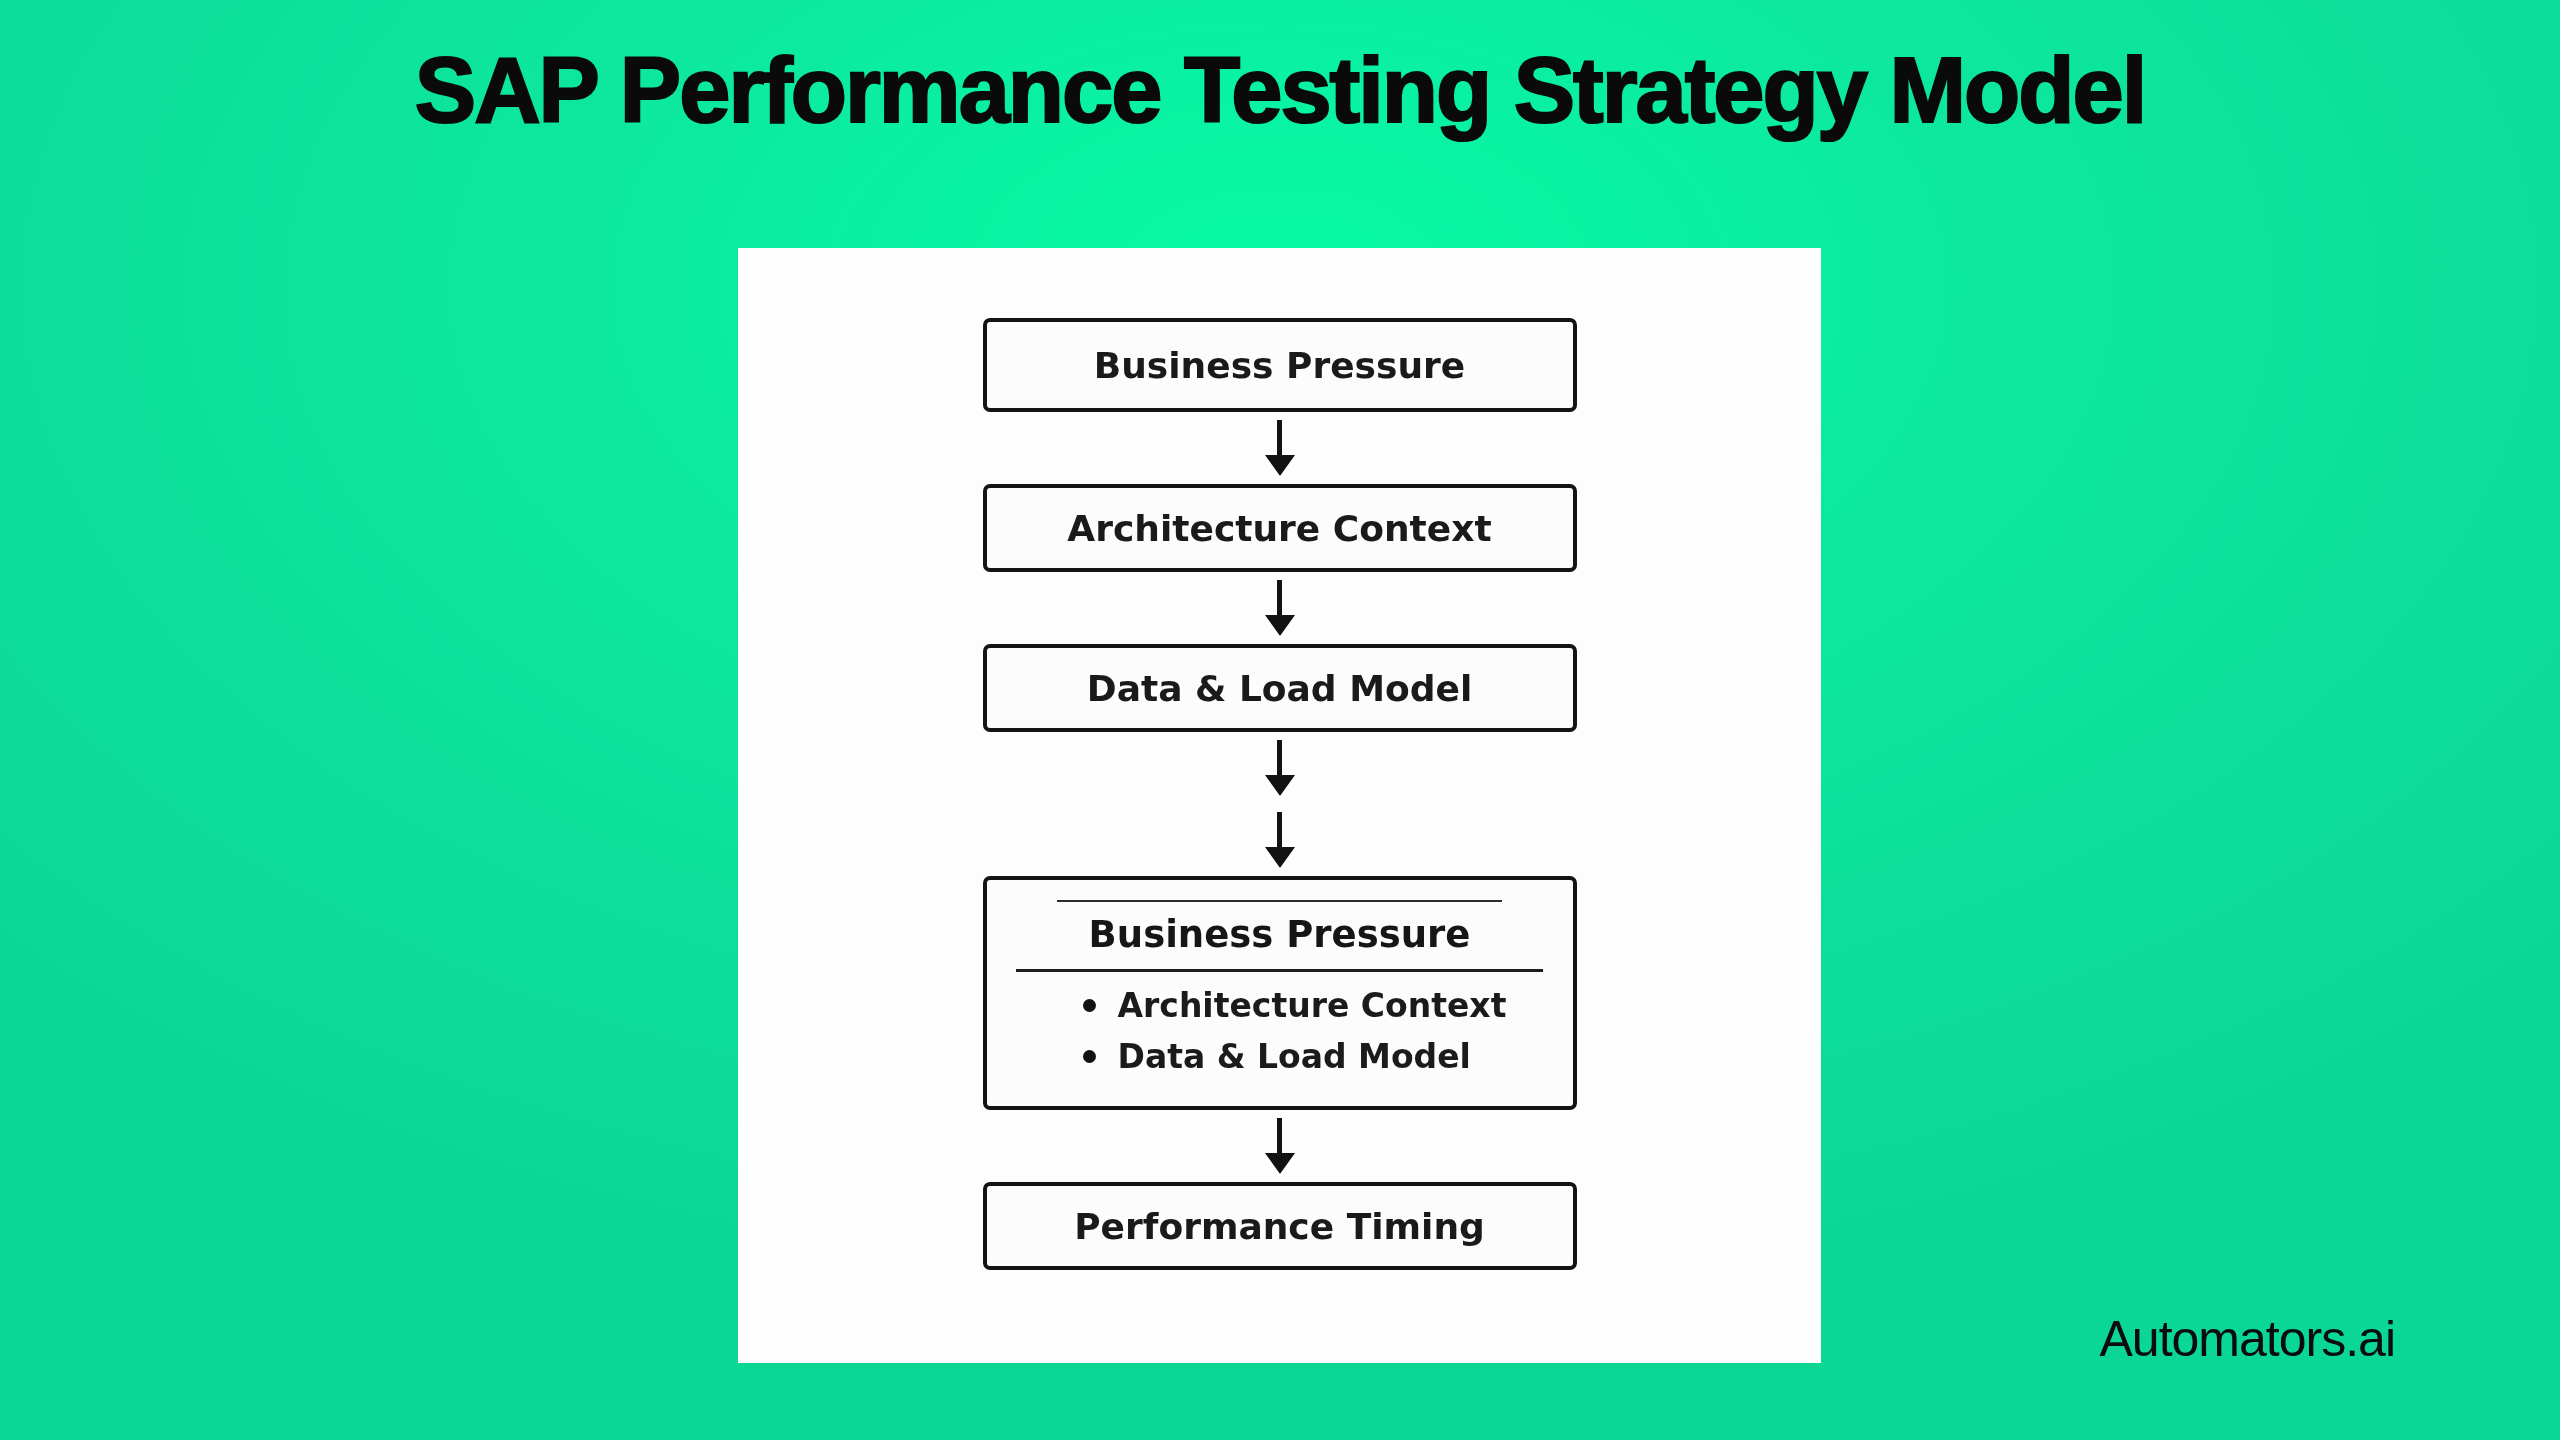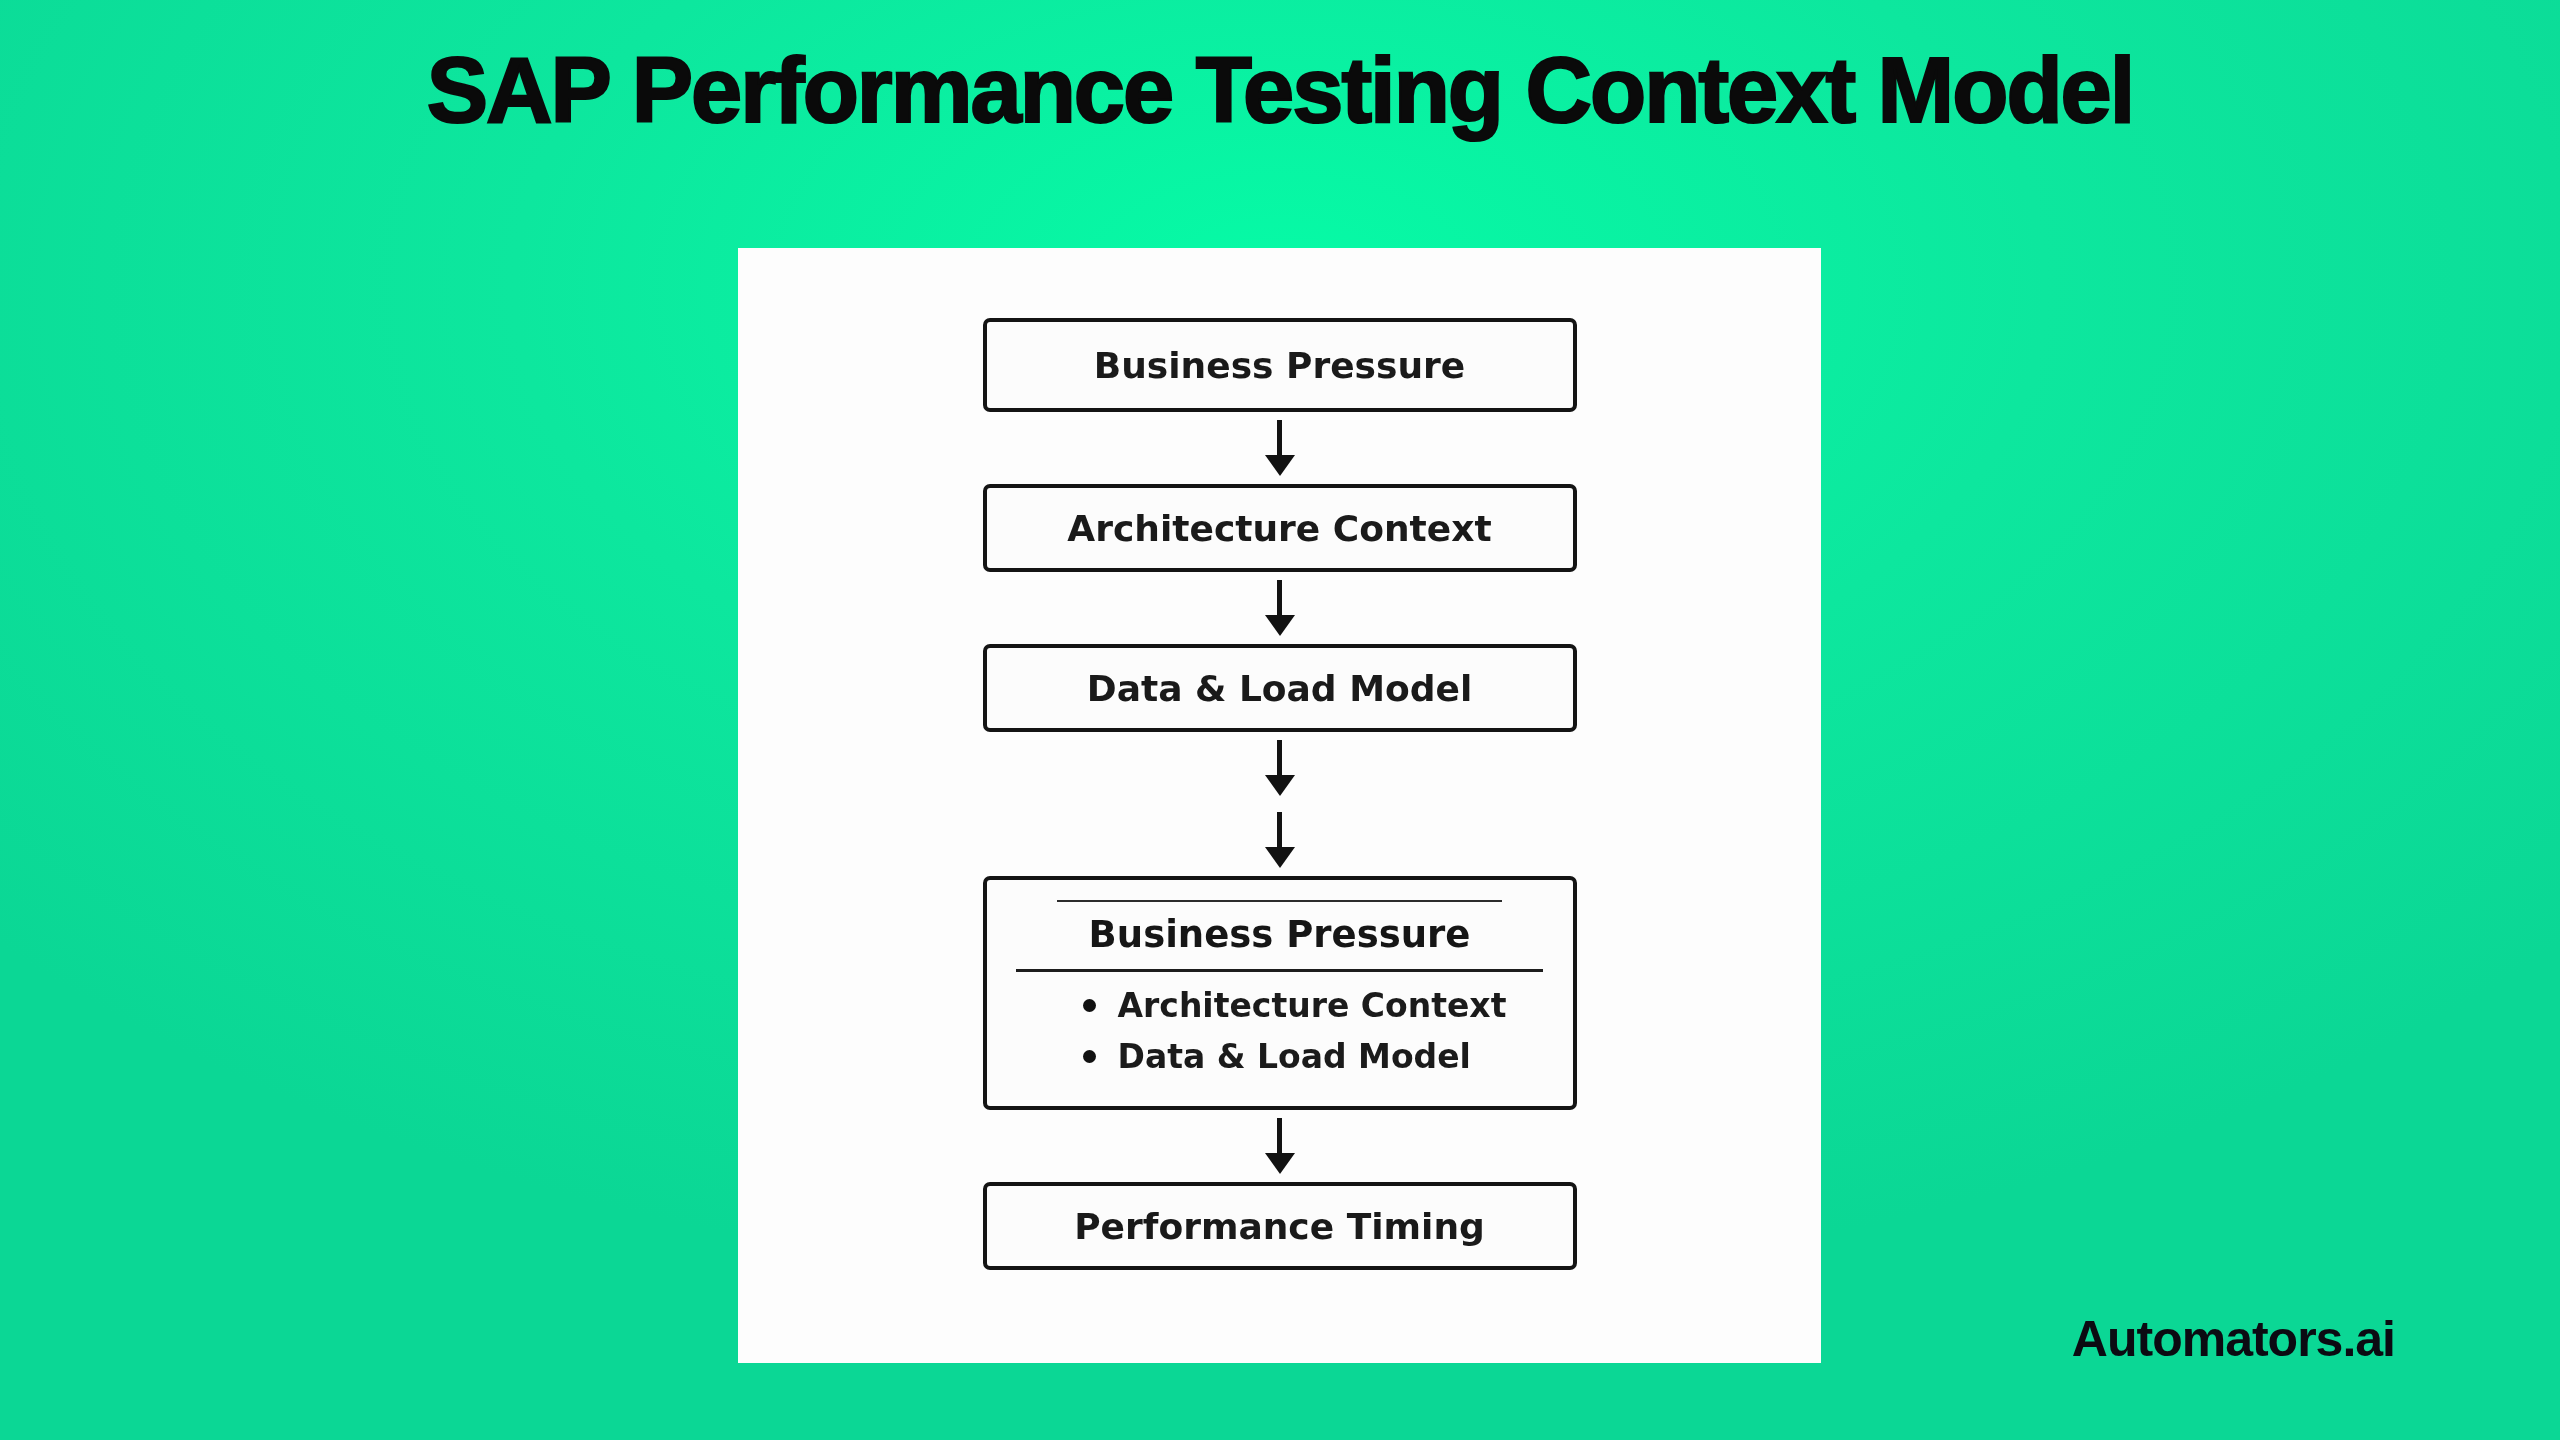--- a/index.html
+++ b/index.html
@@ -131,31 +131,31 @@
     border-radius: 50%;
     background: #111;
     margin-right: 22px;
     flex: none;
   }
   .brand {
     position: absolute;
     top: 1310px;
     right: 165px;
     font-size: 50px;
-    font-weight: bold;
+    font-weight: normal;
     letter-spacing: -1px;
     color: #0b0b12;
   }
 </style>
 </head>
 <body>
 
 <div class="stage">
 
-  <div class="page-title">SAP Performance Testing Context Model</div>
+  <div class="page-title">SAP Performance Testing Strategy Model</div>
 
   <div class="panel">
 
     <div class="flow-box first">
       <span class="flow-box-label">Business Pressure</span>
     </div>
 
     <div class="arrow">
       <div class="arrow-shaft"></div>
       <div class="arrow-head"></div>

